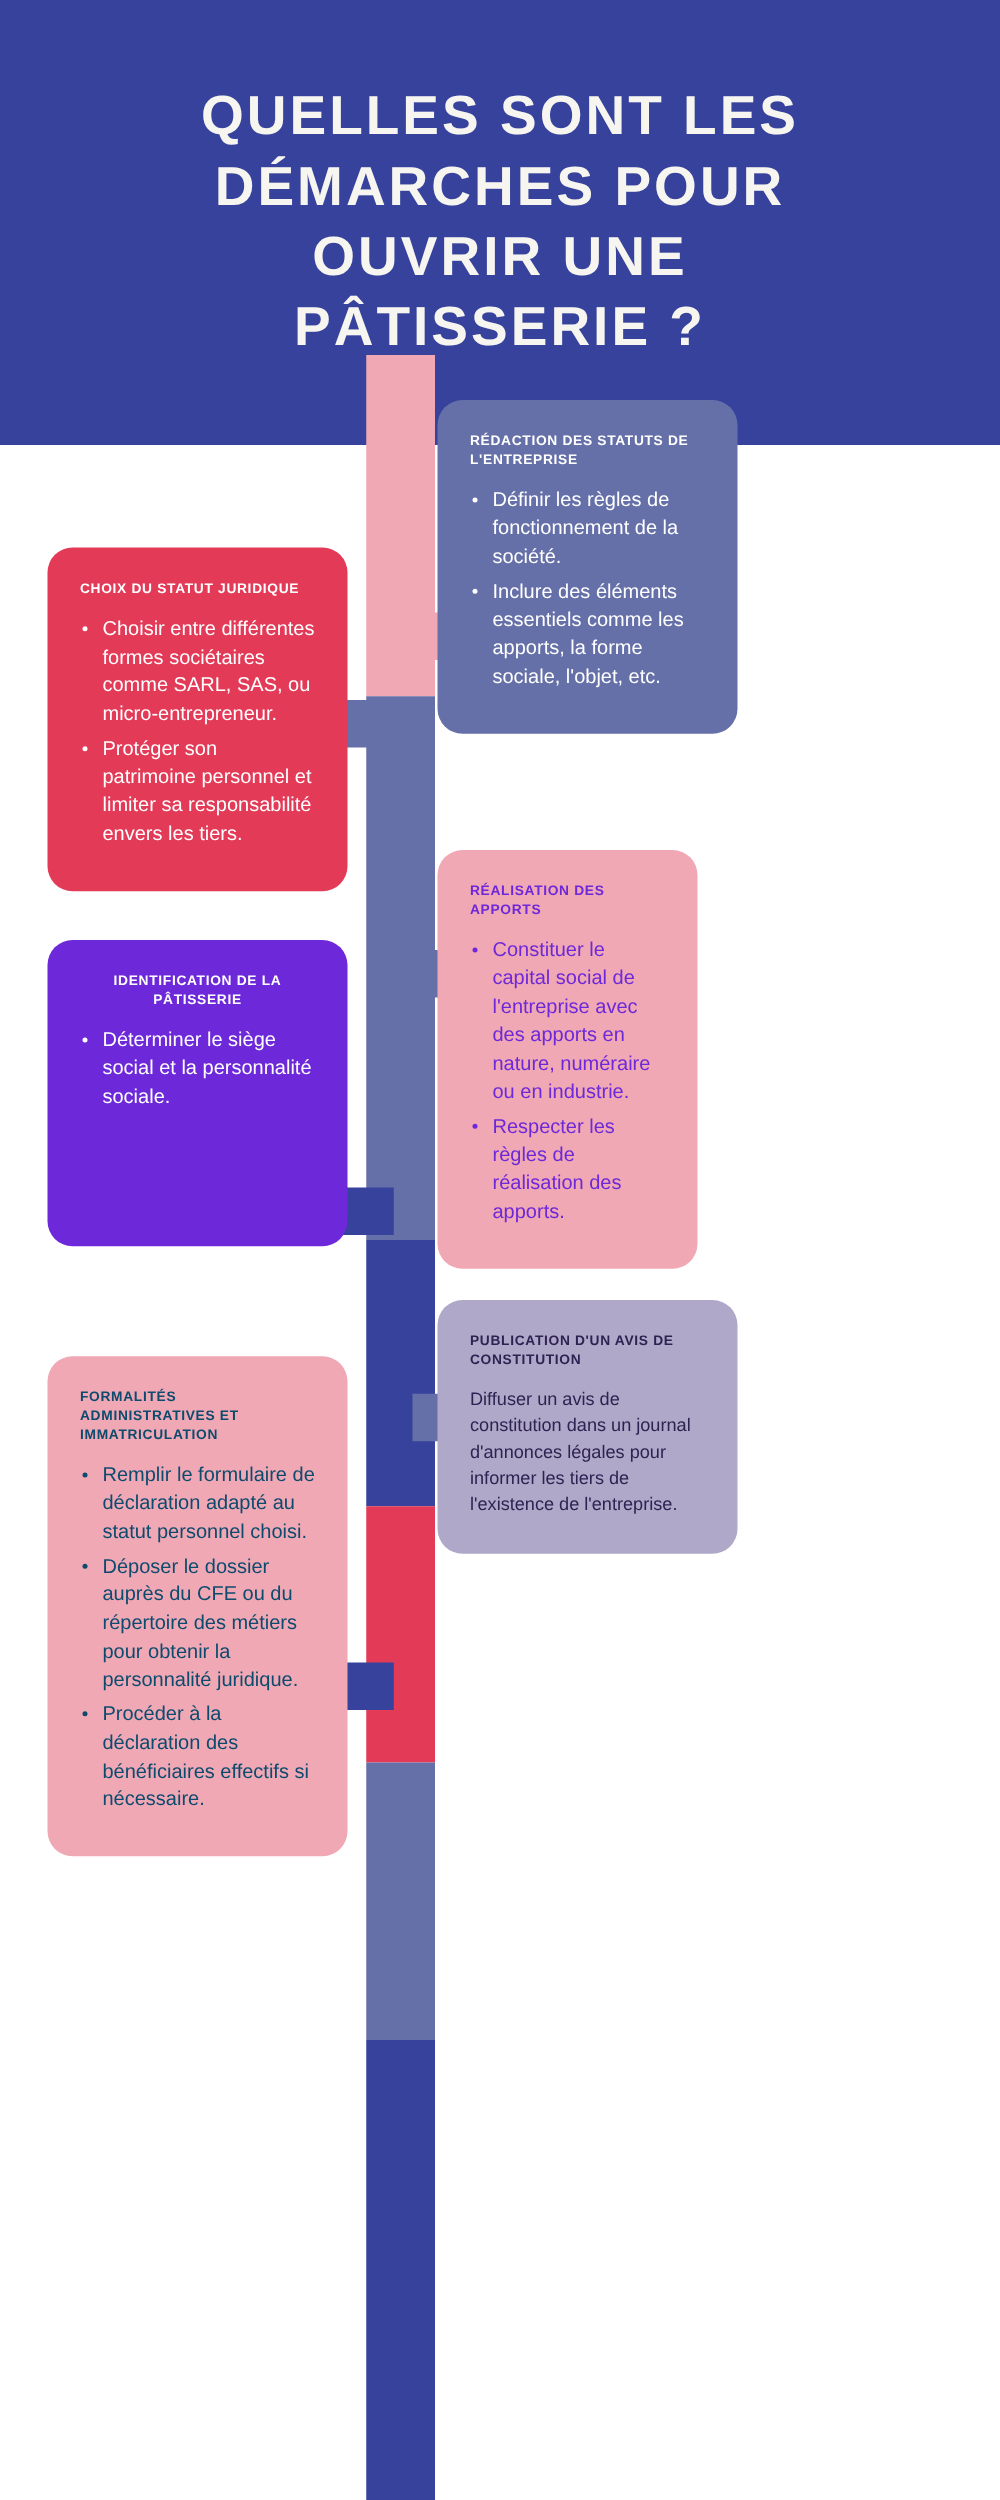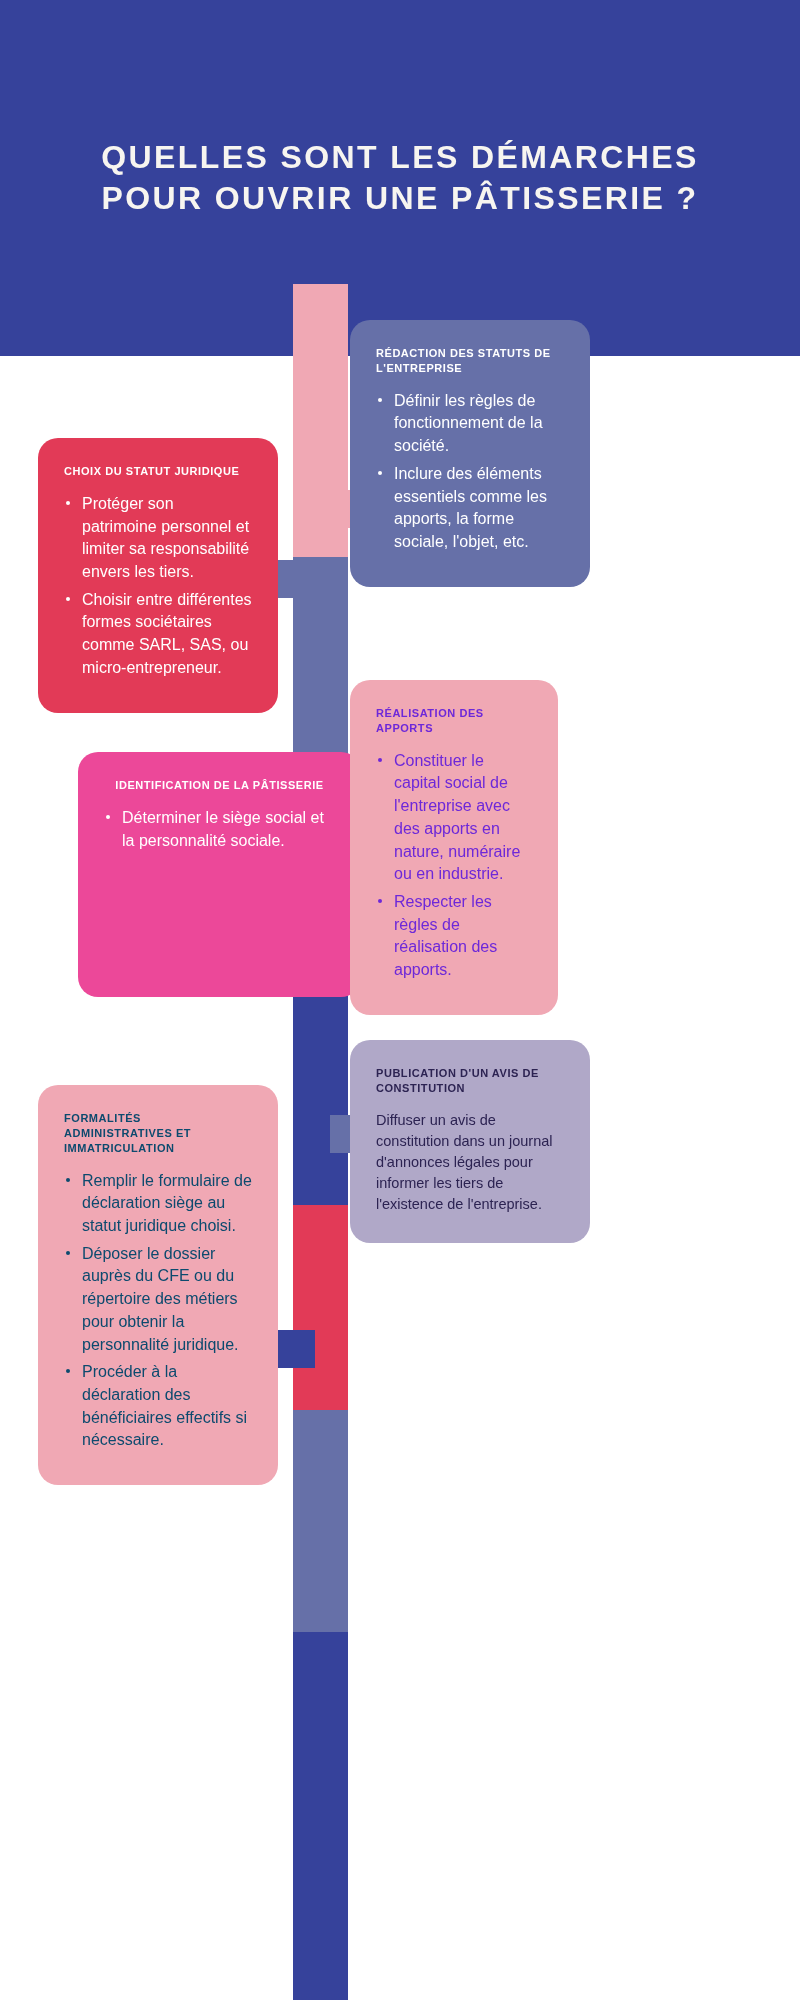--- a/index.html
+++ b/index.html
@@ -24,21 +24,21 @@
     width: 800px; height: 356px;
     background: #36429B;
     display: flex;
     align-items: center;
     justify-content: center;
   }
   .header-title {
     width: 640px;
     text-align: center;
     color: #F7F5F0;
-    font-size: 32px;
+    font-size: 44px;
     font-weight: bold;
     letter-spacing: 2.4px;
     line-height: 1.28;
     text-transform: uppercase;
     padding: 0 20px;
   }
 
   
   .spine-seg {
     position: absolute;
@@ -110,48 +110,48 @@
       <div class="stub" style="left: 265px; top: 560px; width: 50px; background: rgb(102, 112, 168);"></div>
       <div class="stub" style="left: 330px; top: 760px; width: 40px; background: rgb(102, 112, 168);"></div>
       <div class="stub" style="left: 265px; top: 950px; width: 50px; background: rgb(54, 66, 155);"></div>
       <div class="stub" style="left: 330px; top: 1115px; width: 40px; background: rgb(102, 112, 168);"></div>
       <div class="stub" style="left: 265px; top: 1330px; width: 50px; background: rgb(54, 66, 155);"></div>
     </div>
   <div id="cards-layer">
       <div class="card" style="left: 38px; top: 438px; width: 240px; min-height: 250px; background: rgb(226, 58, 87); color: rgb(255, 255, 255);">
         <div class="card-title">CHOIX DU STATUT JURIDIQUE</div>
         <ul>
+          <li>Choisir entre différentes formes sociétaires comme SARL, SAS, ou micro-entrepreneur.</li>
           <li>Protéger son patrimoine personnel et limiter sa responsabilité envers les tiers.</li>
-          <li>Choisir entre différentes formes sociétaires comme SARL, SAS, ou micro-entrepreneur.</li>
         </ul>
       </div>
       <div class="card" style="left: 350px; top: 320px; width: 240px; min-height: 245px; background: rgb(102, 112, 168); color: rgb(255, 255, 255);">
         <div class="card-title">RÉDACTION DES STATUTS DE L'ENTREPRISE</div>
         <ul>
           <li>Définir les règles de fonctionnement de la société.</li>
           <li>Inclure des éléments essentiels comme les apports, la forme sociale, l'objet, etc.</li>
         </ul>
       </div>
-      <div class="card centered" style="left: 38px; top: 752px; width: 283px; min-height: 245px; background: #ec4899; color: rgb(255, 255, 255); margin-left: 40px;">
+      <div class="card centered" style="left: 38px; top: 752px; width: 240px; min-height: 245px; background: #6d28d9; color: rgb(255, 255, 255);">
         <div class="card-title">IDENTIFICATION DE LA PÂTISSERIE</div>
         <ul>
           <li>Déterminer le siège social et la personnalité sociale.</li>
         </ul>
       </div>
       <div class="card" style="left: 350px; top: 680px; width: 208px; min-height: 208px; background: rgb(240, 168, 180); color: #6d28d9;">
         <div class="card-title">RÉALISATION DES APPORTS</div>
         <ul>
           <li>Constituer le capital social de l'entreprise avec des apports en nature, numéraire ou en industrie.</li>
           <li>Respecter les règles de réalisation des apports.</li>
         </ul>
       </div>
       <div class="card" style="left: 38px; top: 1085px; width: 240px; min-height: 325px; background: rgb(240, 168, 180); color: #0c4a6e;">
         <div class="card-title">FORMALITÉS ADMINISTRATIVES ET IMMATRICULATION</div>
         <ul>
-          <li>Remplir le formulaire de déclaration siège au statut juridique choisi.</li>
+          <li>Remplir le formulaire de déclaration adapté au statut personnel choisi.</li>
           <li>Déposer le dossier auprès du CFE ou du répertoire des métiers pour obtenir la personnalité juridique.</li>
           <li>Procéder à la déclaration des bénéficiaires effectifs si nécessaire.</li>
         </ul>
       </div>
       <div class="card" style="left: 350px; top: 1040px; width: 240px; min-height: 200px; background: rgb(176, 168, 200); color: rgb(44, 35, 82);">
         <div class="card-title">PUBLICATION D'UN AVIS DE CONSTITUTION</div>
         <p>Diffuser un avis de constitution dans un journal d'annonces légales pour informer les tiers de l'existence de l'entreprise.</p>
       </div>
     </div>
 

